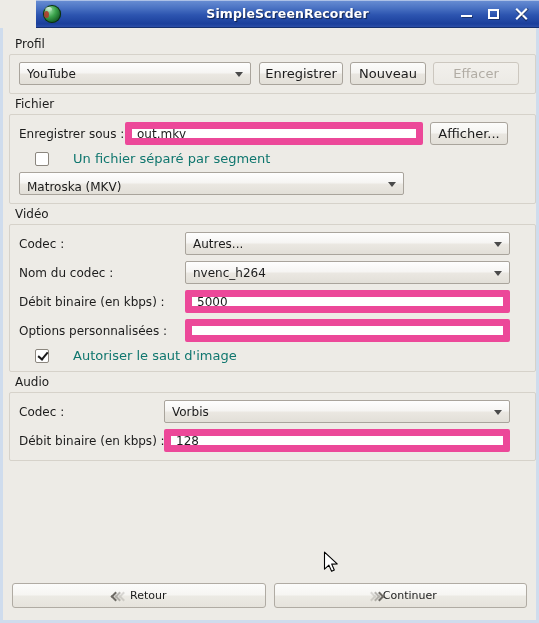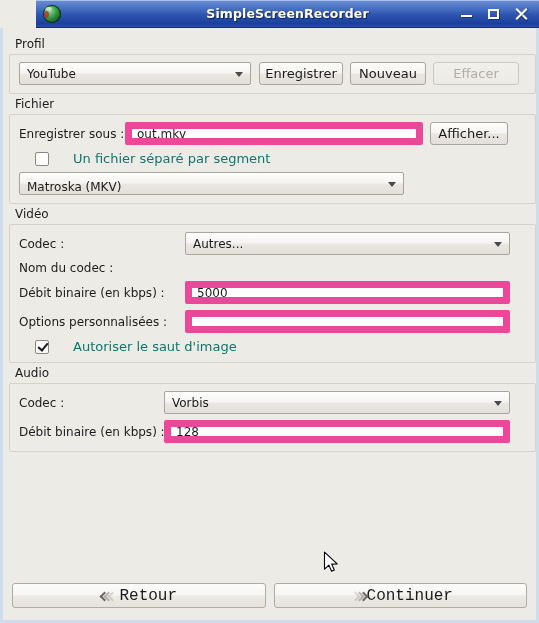--- a/index.html
+++ b/index.html
@@ -270,24 +270,23 @@
   .nav-btn {
     flex: 1;
     height: 25px;
     box-sizing: border-box;
     border: 1px solid #b0aba3;
     border-radius: 3px;
     background: linear-gradient(to bottom, #fcfcfb 0%, #f6f5f2 48%, #eceae4 52%, #e6e3dc 100%);
     display: flex;
     align-items: center;
     justify-content: center;
-    font-size: 16px;
+    font-size: 11px;
     color: #1c1c1c;
     cursor: default;
-    font-family: Liberation Mono, monospace;
   }
   .nav-ico {
     display: inline-block;
     width: 18px;
     height: 12px;
     position: relative;
     margin-right: 1px;
   }
   .nav-ico span {
     position: absolute;
@@ -368,20 +367,24 @@
     <div class="group-box">
       <div class="row">
         <div class="lbl" style="width:166px;">Codec :</div>
         <div class="combo" style="width:325px;">
           <span>Autres...</span>
           <span class="arrow"></span>
         </div>
       </div>
       <div class="row">
         <div class="lbl" style="width:166px;">Nom du codec :</div>
+        <div class="combo" style="width:325px;">
+          <span>nvenc_h264</span>
+          <span class="arrow"></span>
+        </div>
       </div>
       <div class="row">
         <div class="lbl" style="width:166px;">Débit binaire (en kbps) :</div>
         <div class="textfield" style="width:325px;">
           <span>5000</span>
         </div>
       </div>
       <div class="row">
         <div class="lbl" style="width:166px;">Options personnalisées :</div>
         <div class="textfield" style="width:325px;">

